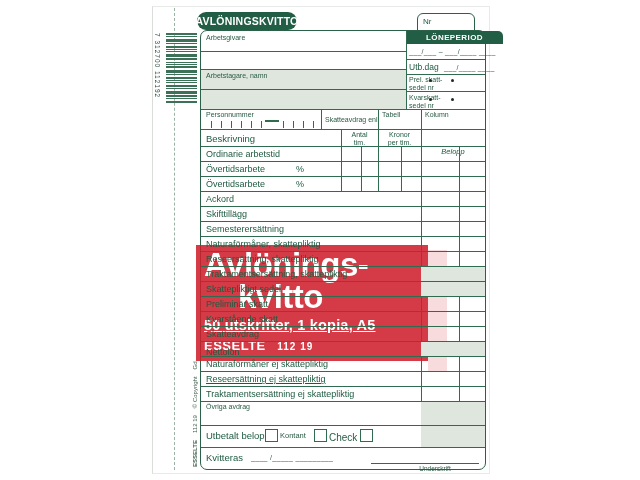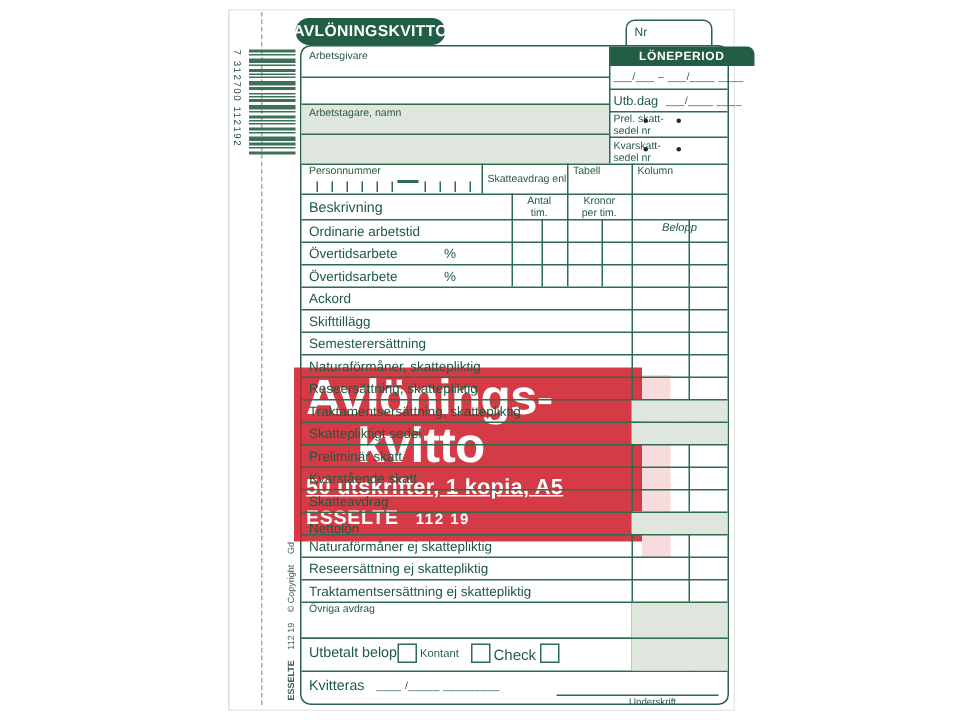--- a/index.html
+++ b/index.html
@@ -210,21 +210,21 @@
       <div class="hline" style="left:0;top:280px;width:284px;z-index:1;"></div>
       <div class="rowlabel" style="left:5px;top:283px;z-index:2;">Kvarstående skatt</div>
       <div class="hline" style="left:0;top:295px;width:284px;z-index:1;"></div>
       <div class="rowlabel" style="left:5px;top:298px;z-index:2;">Skatteavdrag</div>
       <div class="hline" style="left:0;top:310px;width:284px;z-index:1;"></div>
       <div class="shade" style="left:220px;top:310px;width:64px;height:15px;z-index:0;"></div>
       <div class="rowlabel" style="left:5px;top:316px;z-index:2;">Nettolön</div>
       <div class="hline" style="left:0;top:325px;width:284px;z-index:1;"></div>
       <div class="rowlabel" style="left:5px;top:328px;z-index:2;">Naturaförmåner ej skattepliktig</div>
       <div class="hline" style="left:0;top:340px;width:284px;z-index:1;"></div>
-      <div class="rowlabel" style="left:5px;top:343px;z-index:2;">Reseersättning ej skattepliktig</div>
+      <div class="rowlabel" style="left:5px;top:343px;z-index:2;text-decoration:underline;">Reseersättning ej skattepliktig</div>
       <div class="hline" style="left:0;top:355px;width:284px;z-index:1;"></div>
       <div class="rowlabel" style="left:5px;top:358px;z-index:2;">Traktamentsersättning ej skattepliktig</div>
       <div class="hline" style="left:0;top:370px;width:284px;z-index:1;"></div>
       <div class="shade" style="left:220px;top:370px;width:64px;height:24px;z-index:0;"></div>
       <div class="mini" style="left:5px;top:372px;z-index:2;">Övriga avdrag</div>
       <div class="hline" style="left:0;top:394px;width:284px;z-index:1;"></div>
       <div class="shade" style="left:220px;top:394px;width:64px;height:22px;z-index:0;"></div>
       <div class="tick" style="left:10px;top:90px;"></div>
       <div class="tick" style="left:20px;top:90px;"></div>
       <div class="tick" style="left:30px;top:90px;"></div>

